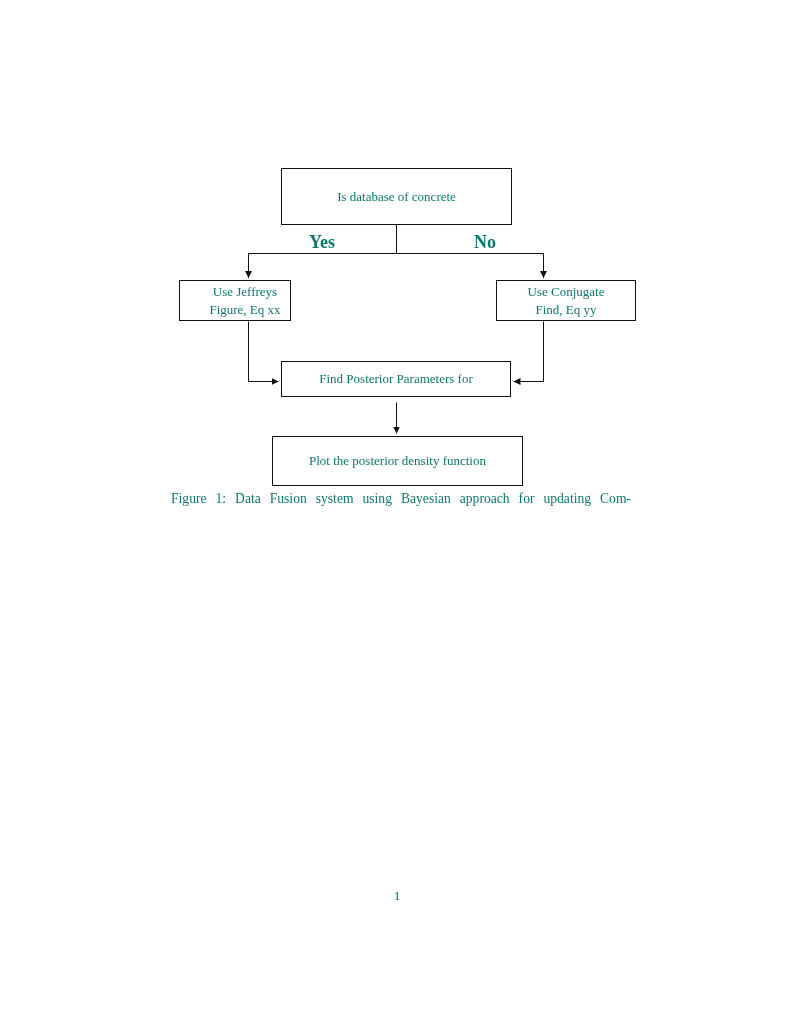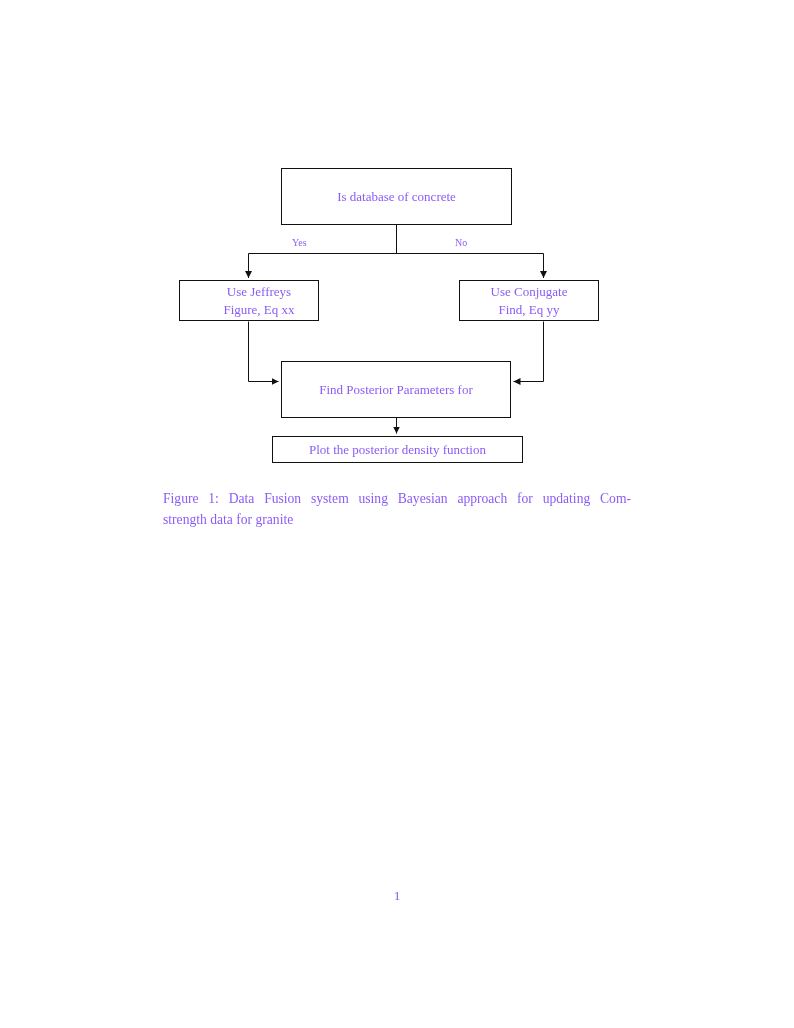--- a/index.html
+++ b/index.html
@@ -2,21 +2,21 @@
 <html><head>
 <meta charset="utf-8">
 <style>
   html, body { margin: 0; padding: 0; background: #ffffff; }
   .page {
     position: relative;
     width: 794px;
     height: 1028px;
     background: #ffffff;
     font-family: "Liberation Serif", "DejaVu Serif", serif;
-    color: #8b5cf6;
+    color: #0f766e;
     overflow: hidden;
   }
   .connectors {
     position: absolute;
     left: 0; top: 0;
     width: 794px; height: 1028px;
     pointer-events: none;
   }
   .fc-box {
     position: absolute;
@@ -24,44 +24,45 @@
     border: 1px solid #111111;
     background: #ffffff;
     display: flex;
     flex-direction: column;
     justify-content: center;
     text-align: center;
     font-size: 13px;
     line-height: 17.4px;
   }
   #box-question  { left: 281px; top: 168px; width: 231px; height: 57px; }
-  #box-jeffreys  { left: 179px; top: 280px; width: 140px; height: 41px; padding-left: 20px; }
-  #box-conjugate { left: 459px; top: 280px; width: 140px; height: 41px; }
-  #box-posterior { left: 281px; top: 361px; width: 230px; height: 57px; }
-  #box-plot      { left: 272px; top: 436px; width: 251px; height: 27px; }
+  #box-jeffreys  { left: 179px; top: 280px; width: 112px; height: 41px; padding-left: 20px; }
+  #box-conjugate { left: 496px; top: 280px; width: 140px; height: 41px; }
+  #box-posterior { left: 281px; top: 361px; width: 230px; height: 36px; }
+  #box-plot      { left: 272px; top: 436px; width: 251px; height: 50px; }
   .branch-label {
     position: absolute;
     width: 60px;
     top: 234px;
-    text-align: left;
-    font-size: 10px;
+    text-align: center;
+    font-size: 18px;
     line-height: 17px;
+    font-weight: bold;
   }
   #label-yes { left: 292px; }
   #label-no  { left: 455px; }
   .caption {
     position: absolute;
     left: 163px;
     top: 489px;
     width: 468px;
     font-size: 13.6px;
     line-height: 20.6px;
     margin: 0;
   }
-  .cap-line { display: block; }
+  .cap-line { display: block; margin-left: 8px; }
   .cap-just { text-align: justify; text-align-last: justify; }
   .mathvar { font-style: italic; }
   .mathsub {
     font-style: italic;
     font-size: 0.72em;
     line-height: 0;
     vertical-align: -0.25em;
   }
   .page-number {
     position: absolute;
@@ -111,18 +112,17 @@
   <div class="fc-box" id="box-posterior">
     <div>Find Posterior Parameters for</div>
   </div>
 
   <div class="fc-box" id="box-plot">
     <div>Plot the posterior density function</div>
   </div>
 
   <p class="caption">
     <span class="cap-line cap-just">Figure 1: Data Fusion system using Bayesian approach for updating Com-</span>
-    <span class="cap-line">strength data for granite</span>
   </p>
 
   <div class="page-number">1</div>
 
 </div>
 
 </body></html>

